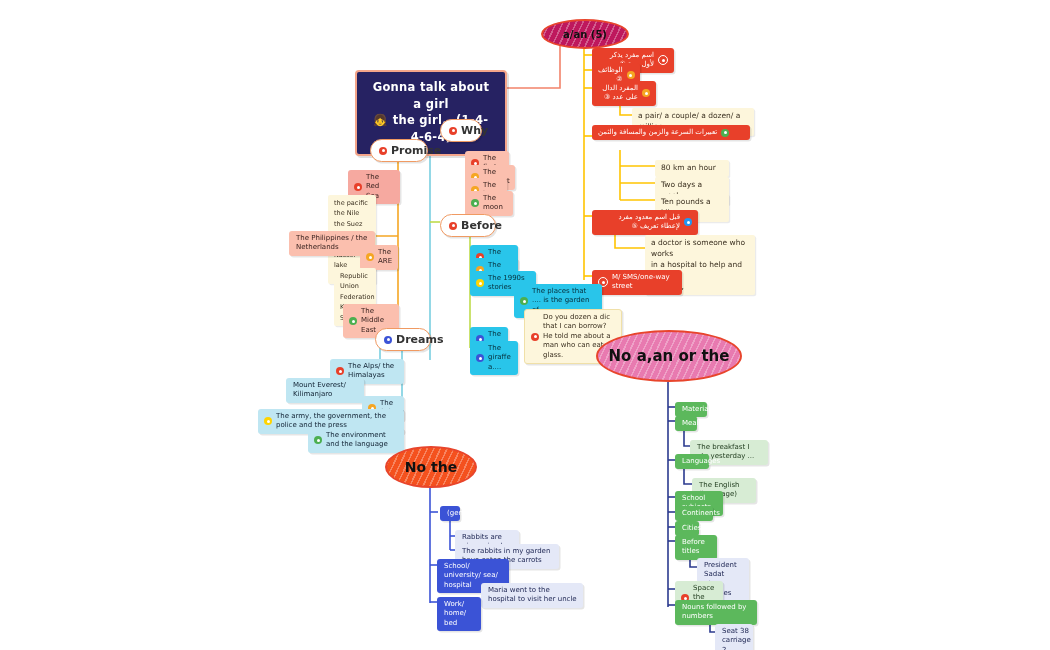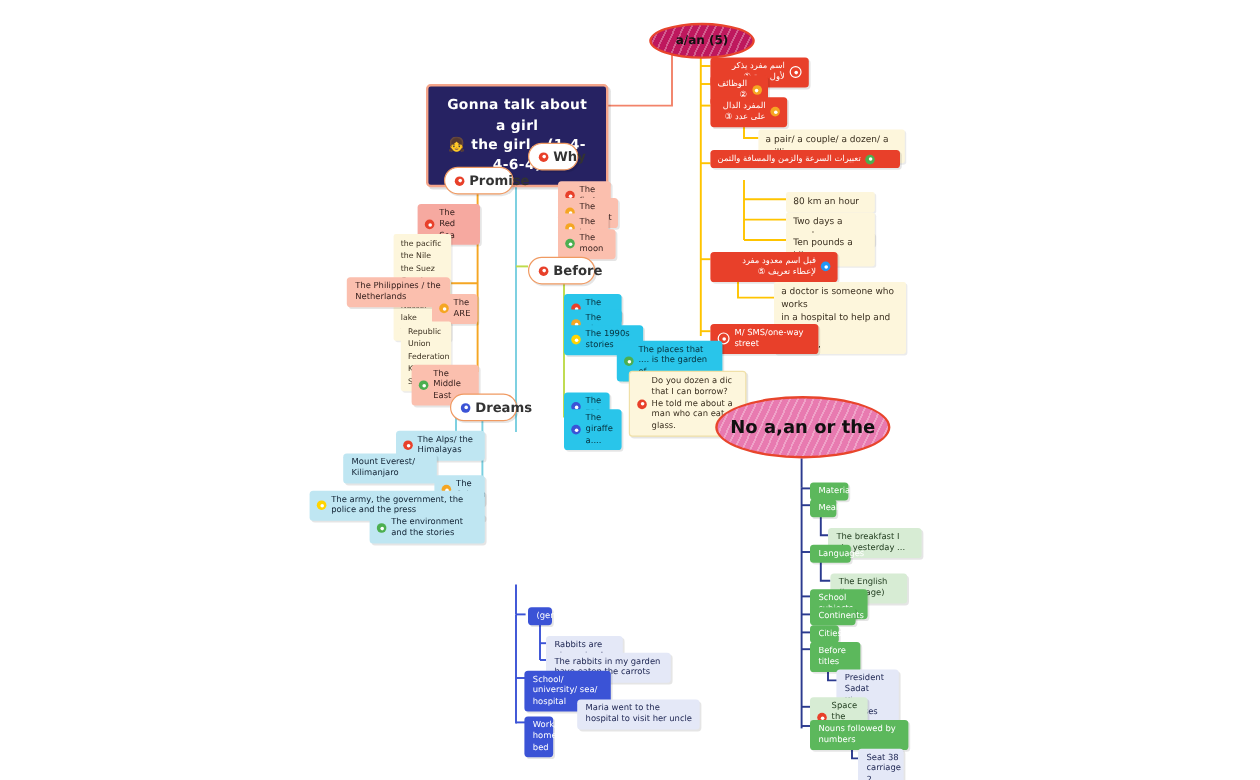--- a/index.html
+++ b/index.html
@@ -289,39 +289,43 @@
   <div class="node leaf cyan-l" style="left:362px;top:396px;width:42px;">
     <span class="bullet" style="background:#f5a623;"></span>
     <span class="txt">The Sahara</span>
   </div>
   <div class="node leaf cyan-l" style="left:258px;top:409px;width:146px;">
     <span class="bullet" style="background:#ffd400;"></span>
     <span class="txt">The army, the government, the police and the press</span>
   </div>
   <div class="node leaf cyan-l" style="left:308px;top:428px;width:96px;">
     <span class="bullet" style="background:#4caf50;"></span>
-    <span class="txt">The environment and the stories</span>
-  </div>
-
+    <span class="txt">The environment and the language</span>
+  </div>
+
+  <div class="node ellipse ell-orange" style="left:385px;top:446px;width:92px;height:42px;">
+    <div class="hatch"></div>
+    <span>No the</span>
+  </div>
   <div class="node leaf blue no-b" style="left:440px;top:506px;width:20px;">
     <span class="txt">(gen)</span>
   </div>
   <div class="node leaf bluelt no-b" style="left:455px;top:530px;width:64px;">
     <span class="txt">Rabbits are nice animals</span>
   </div>
   <div class="node leaf bluelt no-b" style="left:455px;top:544px;width:104px;">
     <span class="txt">The rabbits in my garden have eaten the carrots</span>
   </div>
   <div class="node leaf blue no-b" style="left:437px;top:559px;width:72px;">
     <span class="txt">School/ university/ sea/ hospital</span>
   </div>
   <div class="node leaf bluelt no-b" style="left:481px;top:583px;width:102px;">
     <span class="txt">Maria went to the hospital to visit her uncle</span>
   </div>
-  <div class="node leaf blue no-b" style="left:437px;top:597px;width:24px;">
+  <div class="node leaf blue no-b" style="left:437px;top:597px;width:44px;">
     <span class="txt">Work/ home/ bed</span>
   </div>
 
   <div class="node ellipse ell-pink" style="left:596px;top:330px;width:146px;height:52px;">
     <div class="hatch"></div>
     <span>No a,an or the</span>
   </div>
   <div class="node leaf green no-b" style="left:675px;top:402px;width:32px;">
     <span class="txt">Materials</span>
   </div>

